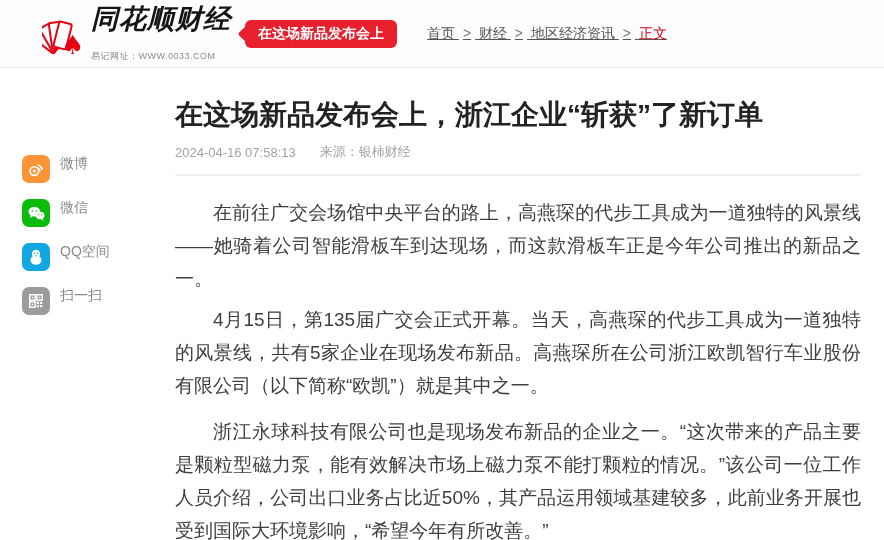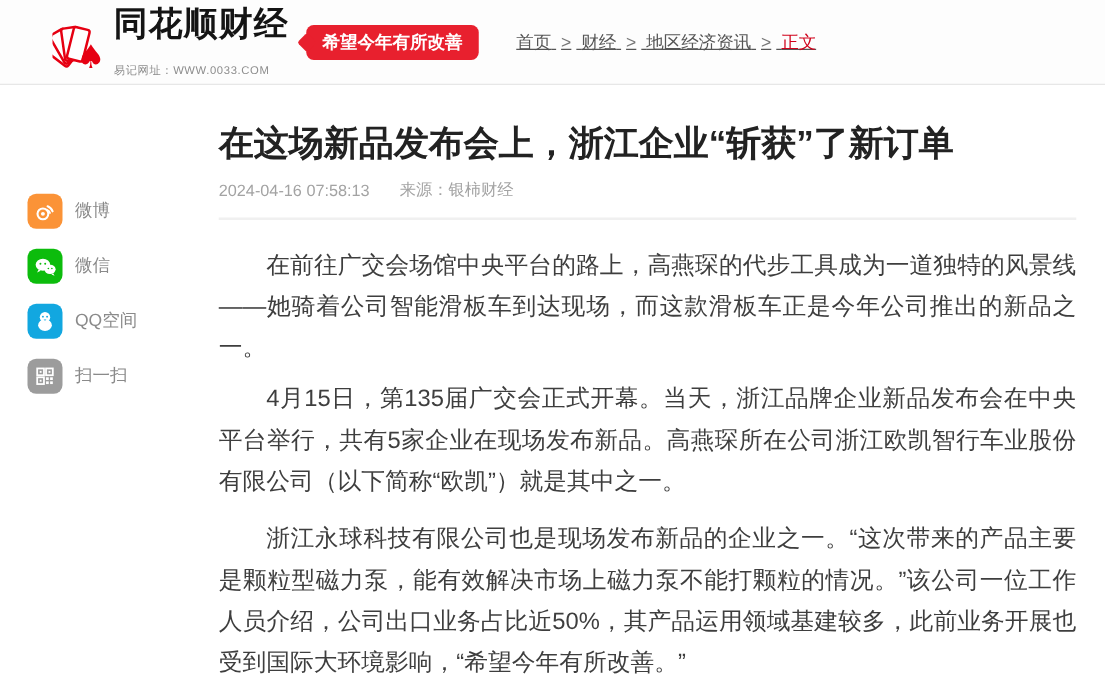--- a/index.html
+++ b/index.html
@@ -13,21 +13,21 @@
     height: 68px; width: 100%;
     background: #fdfdfd;
     border-bottom: 1px solid #e7e7e7;
     display: flex; align-items: center;
     padding-left: 42px;
   }
   .logo { display: flex; align-items: center; cursor: pointer; }
   .logo-icon { width: 44px; height: 48px; margin-right: 5px; }
   .logo-text-col { display: flex; flex-direction: column; }
   .logo-title {
-    font-size: 27px; font-weight: bold; 
+    font-size: 27px; font-weight: bold; font-style: italic;
     color: #141414; letter-spacing: 1px; line-height: 30px;
     white-space: nowrap;
   }
   .logo-subtitle { font-size: 9px; color: #8d8d8d; letter-spacing: .5px; margin-top: 16px; }
   .slogan-badge {
     position: relative; margin-left: 14px;
     background: #e8202e; color: #fff;
     font-size: 14px; font-weight: bold;
     padding: 5px 13px; border-radius: 6px;
     white-space: nowrap;
@@ -38,21 +38,21 @@
     transform: translateY(-50%) rotate(45deg); border-radius: 2px;
   }
   .breadcrumb { margin-left: 30px; font-size: 14px; color: #555; white-space: nowrap; text-decoration: underline; }
   .breadcrumb .crumb { cursor: pointer; }
   .breadcrumb .sep { color: #777; margin: 0 4px; }
   .crumb-current { color: #d0021b; cursor: default; }
   
   .main { position: relative; width: 884px; }
   
   .share-bar { position: absolute; left: 22px; top: 87px; }
-  .share-item { display: flex; align-items: center; height: 28px; margin-bottom: 16px; cursor: pointer; }
+  .share-item { display: flex; height: 28px; margin-bottom: 16px; cursor: pointer; }
   .share-icon {
     width: 28px; height: 28px; border-radius: 7px;
     display: flex; align-items: center; justify-content: center; flex: none;
   }
   .icon-weibo  { background: #fb9337; }
   .icon-wechat { background: #0cbc0c; }
   .icon-qzone  { background: #12a7e0; }
   .icon-scan   { background: #9c9c9c; }
   .share-label { margin-left: 10px; font-size: 14px; color: #8a8a8a; }
   
@@ -89,21 +89,21 @@
           </g>
       </g>
       <text x="19" y="44" font-size="26" fill="#e60012" font-family="DejaVu Sans, sans-serif">♠</text>
     </svg>
     <div class="logo-text-col">
       <span class="logo-title">同花顺财经</span>
       <span class="logo-subtitle">易记网址：WWW.0033.COM</span>
     </div>
   </div>
 
-  <div class="slogan-badge">希望今年有所改善</div>
+  <div class="slogan-badge">在这场新品发布会上</div>
 
   <div class="breadcrumb">
     <span class="crumb">首页</span>
     <span class="sep">&gt;</span>
     <span class="crumb">财经</span>
     <span class="sep">&gt;</span>
     <span class="crumb">地区经济资讯</span>
     <span class="sep">&gt;</span>
     <span class="crumb crumb-current">正文</span>
   </div>
@@ -171,17 +171,17 @@
 
   <div class="article">
     <h1 class="article-title">在这场新品发布会上，浙江企业“斩获”了新订单</h1>
     <div class="meta">
       <span class="publish-time">2024-04-16 07:58:13</span>
       <span class="source">来源：银柿财经</span>
     </div>
     <div class="divider"></div>
     <div class="content">
       <p>在前往广交会场馆中央平台的路上，高燕琛的代步工具成为一道独特的风景线——她骑着公司智能滑板车到达现场，而这款滑板车正是今年公司推出的新品之一。</p>
-      <p>4月15日，第135届广交会正式开幕。当天，浙江品牌企业新品发布会在中央平台举行，共有5家企业在现场发布新品。高燕琛所在公司浙江欧凯智行车业股份有限公司（以下简称“欧凯”）就是其中之一。</p>
+      <p>4月15日，第135届广交会正式开幕。当天，高燕琛的代步工具成为一道独特的风景线，共有5家企业在现场发布新品。高燕琛所在公司浙江欧凯智行车业股份有限公司（以下简称“欧凯”）就是其中之一。</p>
       <p class="spaced">浙江永球科技有限公司也是现场发布新品的企业之一。“这次带来的产品主要是颗粒型磁力泵，能有效解决市场上磁力泵不能打颗粒的情况。”该公司一位工作人员介绍，公司出口业务占比近50%，其产品运用领域基建较多，此前业务开展也受到国际大环境影响，“希望今年有所改善。”</p>
     </div>
   </div>
 </div>
 
 </body></html>

